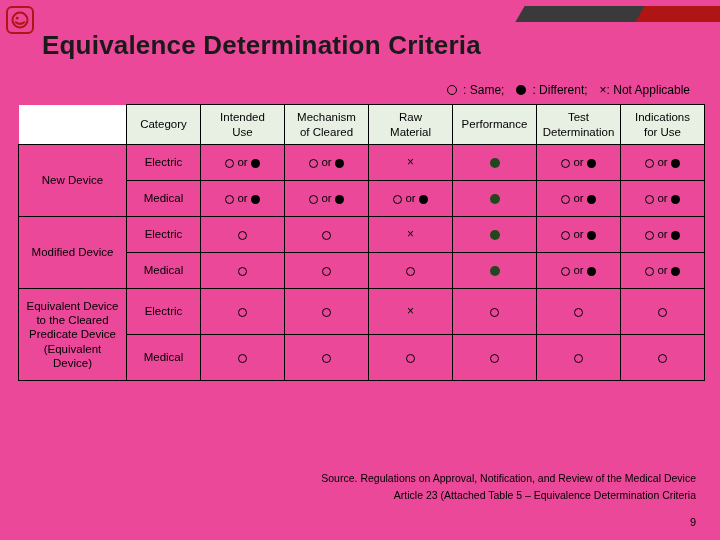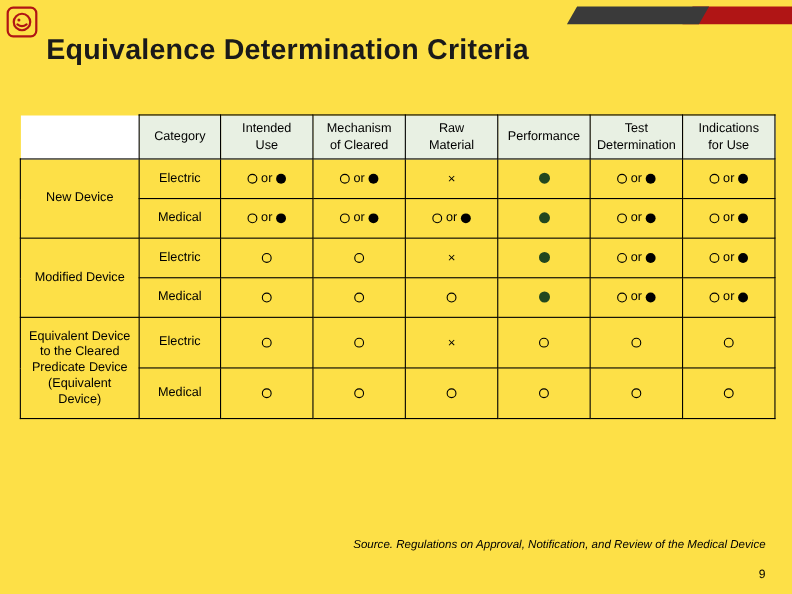--- a/index.html
+++ b/index.html
@@ -1,17 +1,17 @@
 <!DOCTYPE html>
 <html><head>
 <meta charset="utf-8">
 <style>
   * { box-sizing: border-box; margin: 0; padding: 0; }
   html, body { width: 720px; height: 540px; font-family: Arial, sans-serif; background: #fff; }
-  .slide { position: relative; width: 720px; height: 540px; background: #fde047; }
+  .slide { position: relative; width: 720px; height: 540px; background: #ec4899; }
 
   .topbar { position: absolute; top: 6px; right: 0; width: 200px; height: 16px; }
   .tb-dark { position: absolute; left: 0; top: 0; width: 120px; height: 16px; background: #3a3a3a; transform: skewX(-30deg); }
   .tb-red  { position: absolute; left: 105px; top: 0; width: 110px; height: 16px; background: #b01515; transform: skewX(-30deg); }
 
   .logo {
     position: absolute; top: 6px; left: 6px; width: 28px; height: 28px;
     border: 2px solid #b01515; border-radius: 6px; color: #b01515;
     display: flex; align-items: center; justify-content: center; font-size: 16px; font-weight: bold;
   }
@@ -38,21 +38,21 @@
   }
   .tbl thead th { background: #e8f0e3; font-weight: normal; }
   .tbl thead .two-line { height: 40px; margin-top: 36px; }
   col.c-rowhead { width: 108px; }
   col.c-cat { width: 74px; }
   col.c-col { width: 84px; }
 
   .rowhead { font-size: 11.5px; margin-top: 16px; }
 
   .footer {
-    position: absolute; right: 24px; bottom: 36px; font-size: 10.5px; color: #000; text-align: right; line-height: 1.6; font-style: italic;
+    position: absolute; right: 24px; bottom: 36px; font-size: 10.5px; color: #000; text-align: right; line-height: 1.6;
   }
   .pagenum { position: absolute; right: 24px; bottom: 12px; font-size: 11px; }
 
   .cell-x { font-size: 12px; }
 </style>
 </head>
 <body>
 
 <div class="slide">
 
@@ -64,20 +64,29 @@
   <div class="logo">
     <svg width="18" height="18" viewBox="0 0 18 18">
         <circle cx="9" cy="9" r="7.5" fill="none" stroke="#b01515" stroke-width="2"></circle>
         <circle cx="6.2" cy="7.2" r="1.4" fill="#b01515"></circle>
         <path d="M4.8 11.2 Q9 14.5 13.2 11.2" fill="none" stroke="#b01515" stroke-width="2" stroke-linecap="round"></path>
       </svg>
   </div>
 
   <h1 class="title">Equivalence Determination Criteria</h1>
 
+  <div class="legend">
+    <span class="sym-open"></span>
+    <span>: Same;</span>
+    <span style="width:4px"></span>
+    <span class="sym-fill"></span>
+    <span>: Different;</span>
+    <span style="width:4px"></span>
+    <span>×: Not Applicable</span>
+  </div>
 
   <table class="tbl">
     <colgroup>
       <col class="c-rowhead">
         <col class="c-cat">
         <col class="c-col">
         <col class="c-col">
         <col class="c-col">
         <col class="c-col">
         <col class="c-col">
@@ -166,16 +175,17 @@
           <td><span class="sym-open-sm"></span></td>
           <td><span class="sym-open-sm"></span></td>
           <td><span class="sym-open-sm"></span></td>
           <td><span class="sym-open-sm"></span></td>
         </tr>
       </tbody>
   </table>
 
   <div class="footer">
     <div>Source. Regulations on Approval, Notification, and Review of the Medical Device</div>
+    <div>Article 23 (Attached Table 5 – Equivalence Determination Criteria</div>
   </div>
 
   <div class="pagenum">9</div>
 </div>
 
 </body></html>

